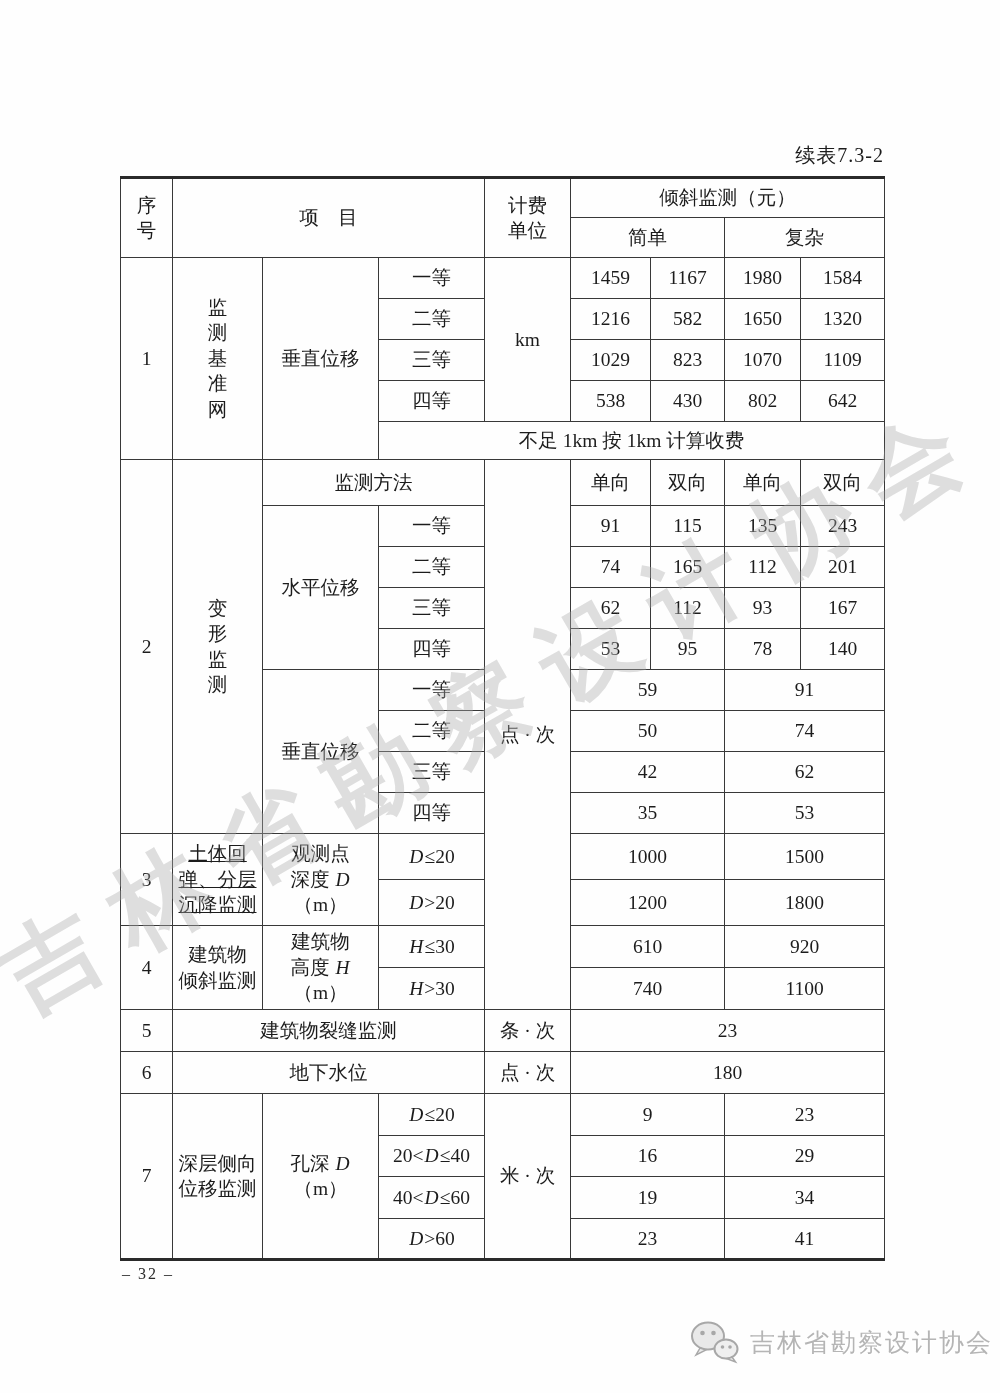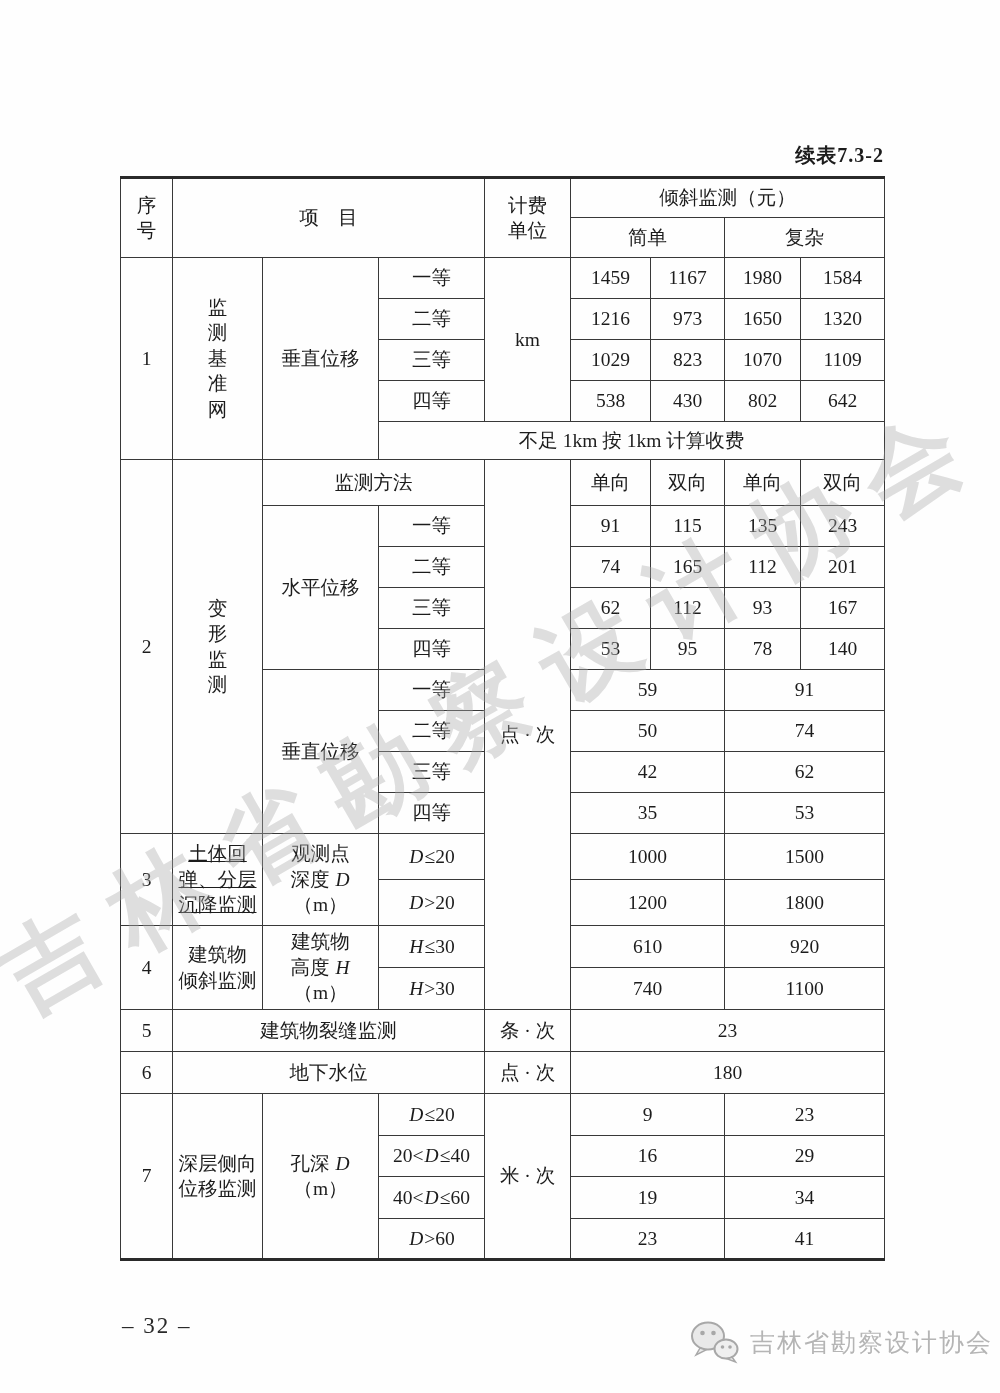--- a/index.html
+++ b/index.html
@@ -2,21 +2,21 @@
 <html><head>
 <meta charset="utf-8">
 <style>
   html,body{margin:0;padding:0;}
   body{
     width:1000px;height:1393px;position:relative;background:#fefefe;
     font-family:"Liberation Serif","DejaVu Serif",serif;color:#1c1c1c;
     overflow:hidden;
   }
   .caption{
-    position:absolute;top:142px;right:116px;font-size:20px;letter-spacing:1px;font-weight:bold;
+    position:absolute;top:142px;right:116px;font-size:20px;letter-spacing:1px;
   }
   table.fee{
     position:absolute;left:120px;top:176px;width:764px;
     border-collapse:collapse;table-layout:fixed;
     border-top:3px solid #2a2a2a;border-bottom:3px solid #2a2a2a;
     border-left:1px solid #2e2e2e;border-right:1px solid #2e2e2e;
   }
   table.fee td{
     border:1px solid #383838;padding:0 2px;text-align:center;vertical-align:middle;
     font-size:19.5px;line-height:1.3;
@@ -29,21 +29,21 @@
   td.hdr{line-height:1.45;white-space:pre-line;}
   td.note{text-align:left;padding-left:14px;}
   .it{font-style:italic;padding:0 1px;}
   .watermark{
     position:absolute;left:494px;top:708px;
     transform:translate(-50%,-50%) rotate(-30deg);
     font-size:96px;font-weight:bold;letter-spacing:28px;white-space:nowrap;
     color:rgba(172,172,172,0.38);z-index:6;pointer-events:none;
   }
   .pagenum{
-    position:absolute;left:122px;top:1265px;font-size:23px;letter-spacing:2px;color:#2a2a2a;margin-top:48px;
+    position:absolute;left:122px;top:1265px;font-size:16px;letter-spacing:2px;color:#2a2a2a;
   }
   .footer{
     position:absolute;left:690px;top:1320px;display:flex;align-items:center;gap:10px;
   }
   .footer .brand{
     font-size:25px;color:#b5b5b5;letter-spacing:2px;text-shadow:1px 1px 0 #ffffff;
     font-family:"Liberation Serif","DejaVu Serif",serif;
   }
   .wx{display:block;}
 </style>
@@ -92,21 +92,21 @@
       <td>一等</td>
       <td rowspan="4">km</td>
       <td>1459</td>
       <td>1167</td>
       <td>1980</td>
       <td>1584</td>
     </tr>
     <tr style="height:41px">
       <td>二等</td>
       <td>1216</td>
-      <td>973</td>
+      <td>582</td>
       <td>1650</td>
       <td>1320</td>
     </tr>
     <tr style="height:41px">
       <td>三等</td>
       <td>1029</td>
       <td>823</td>
       <td>1070</td>
       <td>1109</td>
     </tr>

